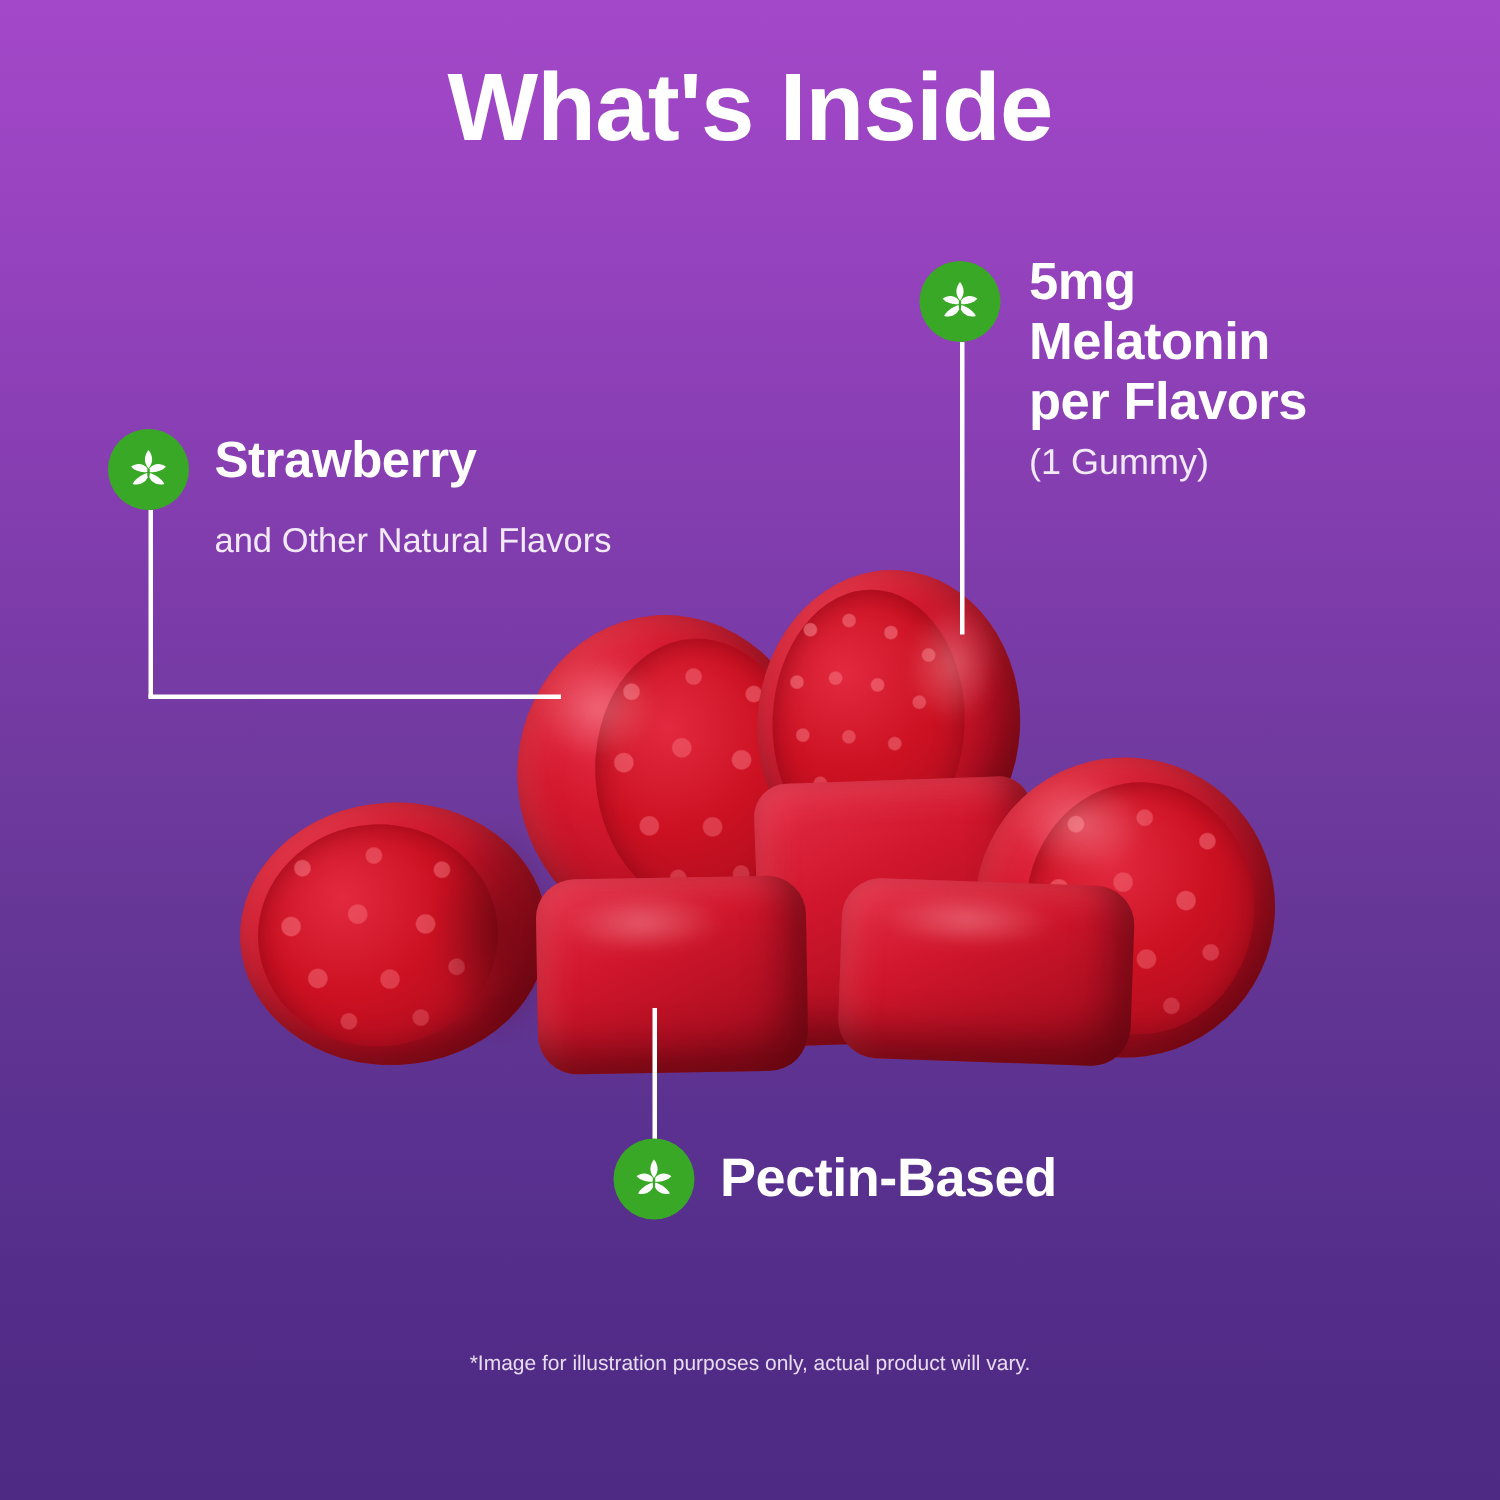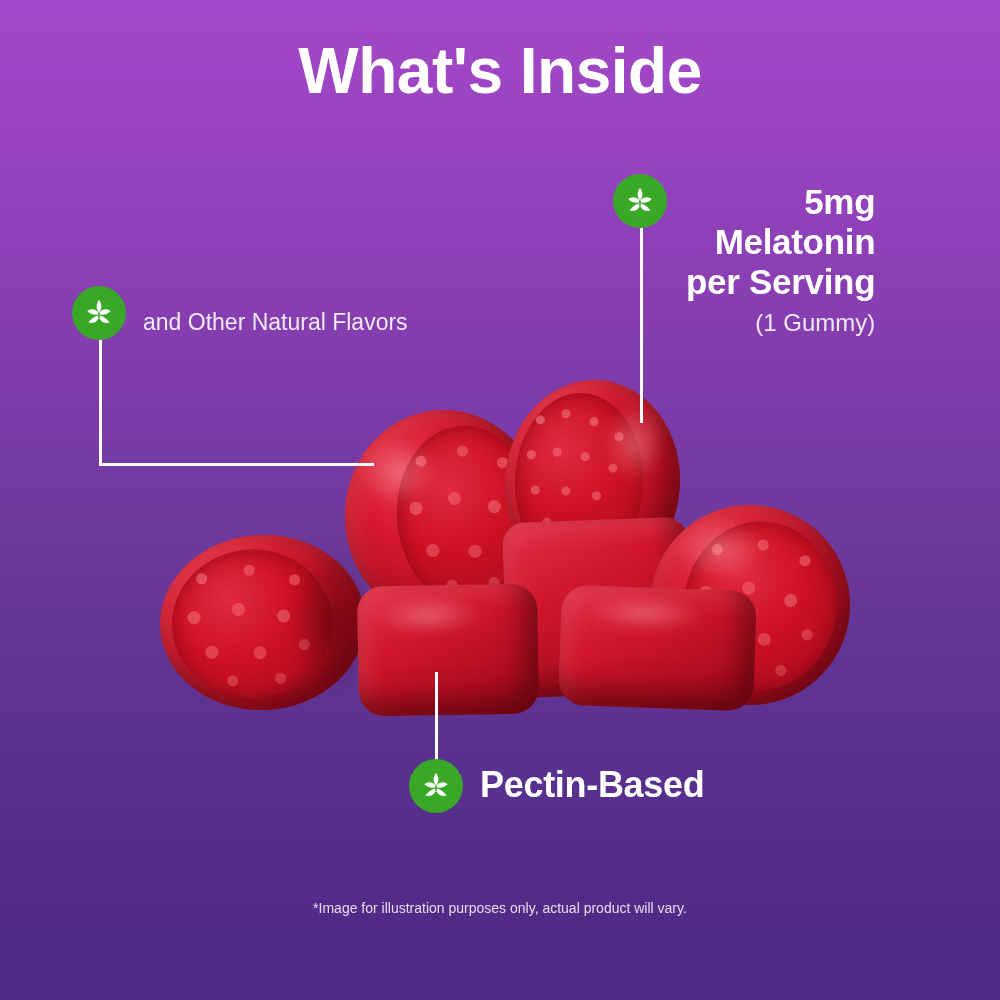--- a/index.html
+++ b/index.html
@@ -241,36 +241,37 @@
   <div class="leaf-badge" style="left:72px; top:286px;">
     <svg width="34" height="34" viewBox="0 0 34 34" aria-hidden="true">
       <path d="M17 4 C20.2 8.2 20.2 12.4 17 16.4 C13.8 12.4 13.8 8.2 17 4 Z" fill="#ffffff"></path>
       <path d="M16.2 18.6 C12.4 19.2 8.4 18.2 5.4 15.2 C8.8 12.6 13.2 12.6 16.2 16.2 Z" fill="#ffffff"></path>
       <path d="M17.8 18.6 C21.6 19.2 25.6 18.2 28.6 15.2 C25.2 12.6 20.8 12.6 17.8 16.2 Z" fill="#ffffff"></path>
       <path d="M16.1 19.4 C12.3 20.6 8.6 23 6.4 26.6 C10.4 27.8 14.6 26.2 16.4 22.4 Z" fill="#ffffff"></path>
       <path d="M17.9 19.4 C21.7 20.6 25.4 23 27.6 26.6 C23.6 27.8 19.4 26.2 17.6 22.4 Z" fill="#ffffff"></path>
     </svg>
   </div>
   <div class="callout" id="strawberry-callout" style="left:143px; top:288px;">
+    <div class="callout-head">Strawberry</div>
     <div class="callout-sub">and Other Natural Flavors</div>
   </div>
 
   <div class="leaf-badge" style="left:613px; top:174px;">
     <svg width="34" height="34" viewBox="0 0 34 34" aria-hidden="true">
       <path d="M17 4 C20.2 8.2 20.2 12.4 17 16.4 C13.8 12.4 13.8 8.2 17 4 Z" fill="#ffffff"></path>
       <path d="M16.2 18.6 C12.4 19.2 8.4 18.2 5.4 15.2 C8.8 12.6 13.2 12.6 16.2 16.2 Z" fill="#ffffff"></path>
       <path d="M17.8 18.6 C21.6 19.2 25.6 18.2 28.6 15.2 C25.2 12.6 20.8 12.6 17.8 16.2 Z" fill="#ffffff"></path>
       <path d="M16.1 19.4 C12.3 20.6 8.6 23 6.4 26.6 C10.4 27.8 14.6 26.2 16.4 22.4 Z" fill="#ffffff"></path>
       <path d="M17.9 19.4 C21.7 20.6 25.4 23 27.6 26.6 C23.6 27.8 19.4 26.2 17.6 22.4 Z" fill="#ffffff"></path>
     </svg>
   </div>
-  <div class="callout" id="melatonin-callout" style="left:686px; top:182px;text-align:right;">
+  <div class="callout" id="melatonin-callout" style="left:686px; top:168px;">
     <div class="callout-head multi">5mg</div>
     <div class="callout-head multi">Melatonin</div>
-    <div class="callout-head multi">per Serving</div>
+    <div class="callout-head multi">per Flavors</div>
     <div class="callout-sub">(1 Gummy)</div>
   </div>
 
   <div class="leaf-badge" style="left:409px; top:759px;">
     <svg width="34" height="34" viewBox="0 0 34 34" aria-hidden="true">
       <path d="M17 4 C20.2 8.2 20.2 12.4 17 16.4 C13.8 12.4 13.8 8.2 17 4 Z" fill="#ffffff"></path>
       <path d="M16.2 18.6 C12.4 19.2 8.4 18.2 5.4 15.2 C8.8 12.6 13.2 12.6 16.2 16.2 Z" fill="#ffffff"></path>
       <path d="M17.8 18.6 C21.6 19.2 25.6 18.2 28.6 15.2 C25.2 12.6 20.8 12.6 17.8 16.2 Z" fill="#ffffff"></path>
       <path d="M16.1 19.4 C12.3 20.6 8.6 23 6.4 26.6 C10.4 27.8 14.6 26.2 16.4 22.4 Z" fill="#ffffff"></path>
       <path d="M17.9 19.4 C21.7 20.6 25.4 23 27.6 26.6 C23.6 27.8 19.4 26.2 17.6 22.4 Z" fill="#ffffff"></path>

